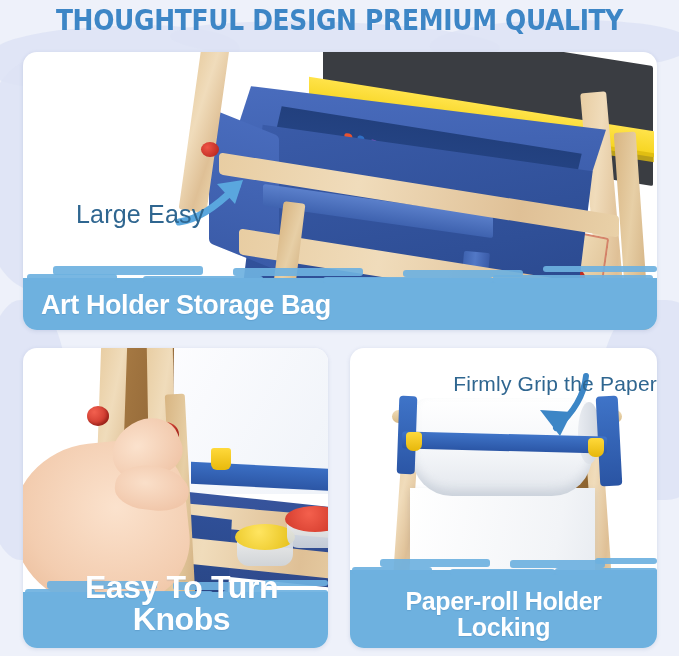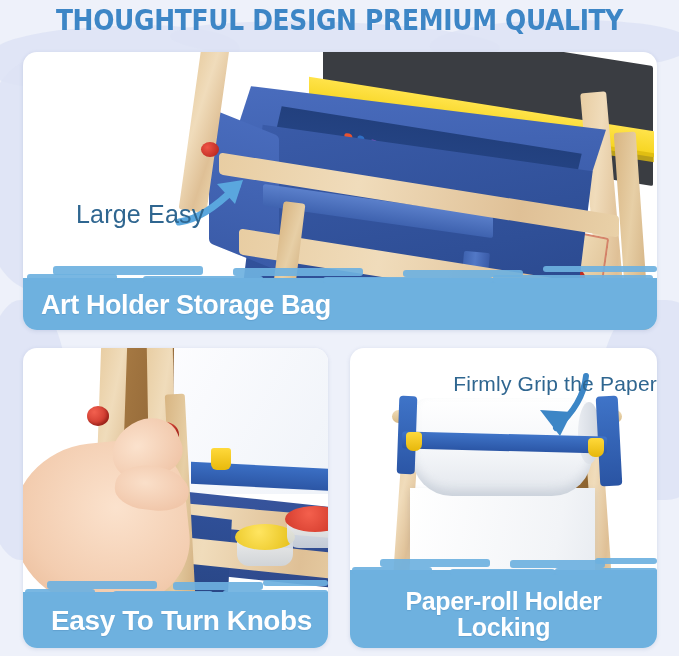--- a/index.html
+++ b/index.html
@@ -38,21 +38,21 @@
   .photo{position:absolute;inset:0;overflow:hidden;}
 
   
   .capband{position:absolute;left:0;right:0;bottom:0;background:#6eb1df;}
   #cap-top{height:52px;}
   #cap-bl{height:56px;}
   #cap-br{height:78px;}
   .caplabel{position:absolute;left:0;right:0;bottom:0;color:#fff;font-weight:bold;
             text-shadow:0 1px 1px rgba(40,90,140,.18);line-height:1.02;}
   #cap-top .caplabel{font-size:27px;padding:0 0 10px 18px;text-align:left;letter-spacing:-.4px;}
-  #cap-bl .caplabel{font-size:28px;padding:0 0 12px 12px;text-align:center;letter-spacing:-.4px;}
+  #cap-bl .caplabel{font-size:32px;padding:0 0 12px 12px;text-align:center;letter-spacing:-.4px;}
   #cap-br .caplabel{font-size:25px;padding:0 0 8px 0;text-align:center;letter-spacing:-.4px;}
 
   
   .brush{position:absolute;left:0;right:0;top:-16px;height:22px;pointer-events:none;}
   .brush i{position:absolute;display:block;background:#6eb1df;border-radius:3px;opacity:.92;}
 
   
   .callout{position:absolute;color:#2f6690;white-space:nowrap;}
   #callout-large{left:53px;top:148px;font-size:25px;letter-spacing:.2px;}
   #callout-grip{left:0;right:0;top:8px;text-align:right;font-size:21px;letter-spacing:.2px;margin-top:16px;}

